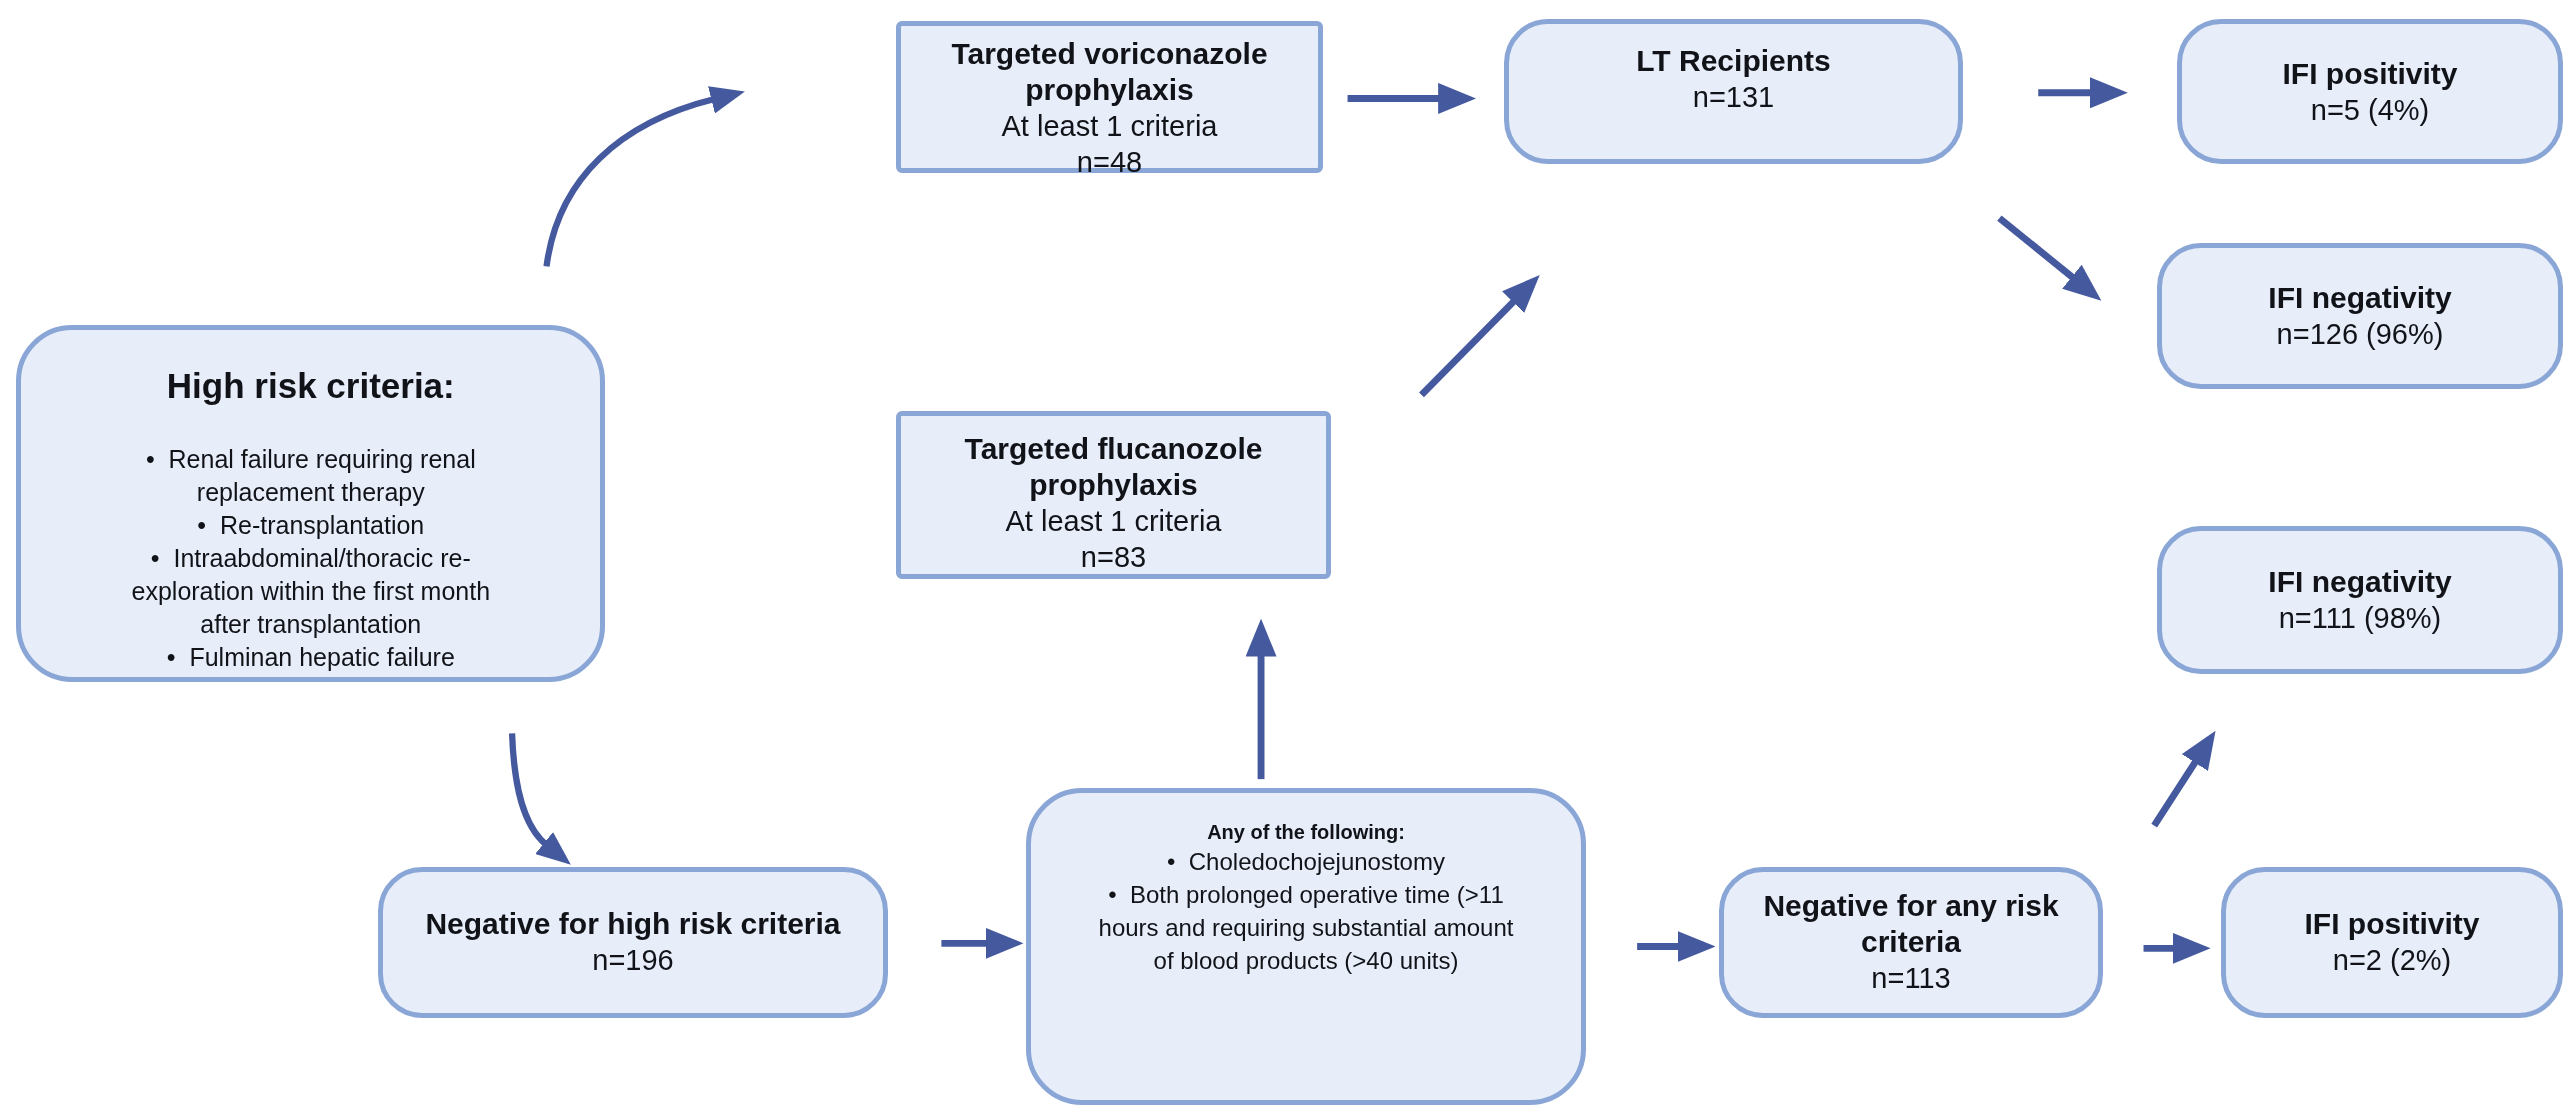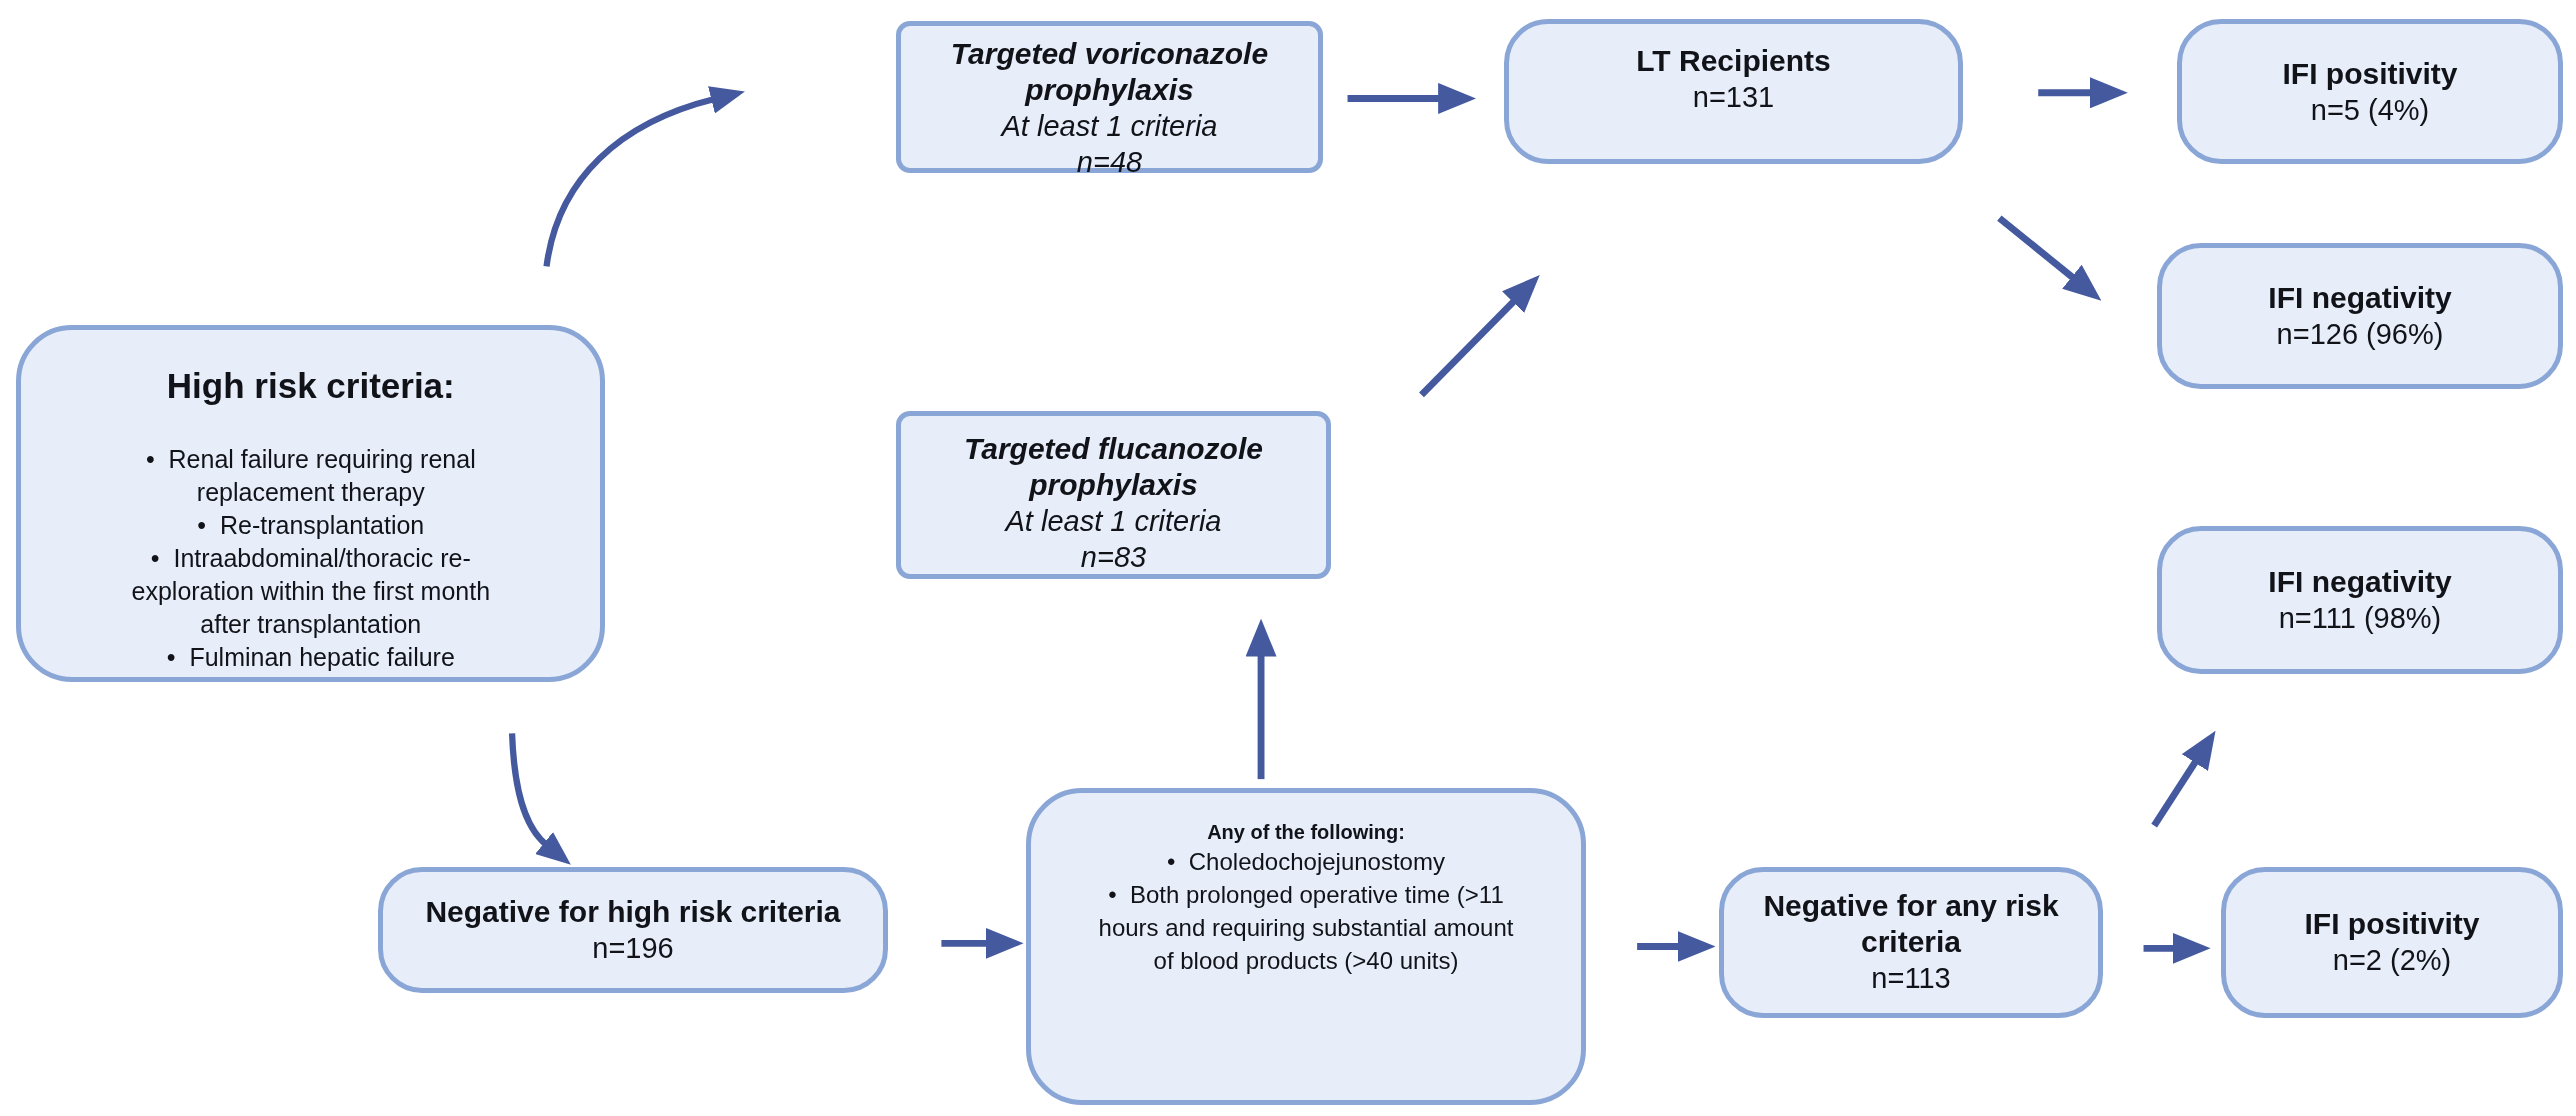--- a/index.html
+++ b/index.html
@@ -19,21 +19,21 @@
     background:var(--box-fill);
     border:5px solid var(--box-border);
     display:flex;
     flex-direction:column;
     align-items:center;
     text-align:center;
   }
   .node .title{font-weight:bold;font-size:30px;line-height:1.2;}
   .node .subtitle,.node .count{font-size:29px;line-height:1.25;}
   .v-center{justify-content:center;}
-  .r55{border-radius:14px;font-style:italic;}
+  .r55{border-radius:6px;}
   .r70{border-radius:44px;}
   .r90{border-radius:56px;}
   
   .node .heading{font-weight:bold;}
   .node ul{list-style:none;margin:0;padding:0;}
   .node li::before{content:"\2022\00a0\00a0";}
   #high-risk-box .heading{font-size:35px;line-height:1.2;}
   #high-risk-box ul{margin-top:36px;width:414px;font-size:25px;line-height:1.32;}
   #any-following-box .heading{font-size:20px;line-height:1.3;}
   #any-following-box ul{width:439px;font-size:24px;line-height:1.38;}
@@ -113,21 +113,21 @@
     <div class="title">Targeted flucanozole prophylaxis</div>
     <div class="subtitle">At least 1 criteria</div>
     <div class="count">n=83</div>
   </div>
 
   <div class="node r70 v-center" id="ifi-neg-flu-box" style="left:2157px;top:526px;width:406px;height:148px;padding:0 12.5px;">
     <div class="title">IFI negativity</div>
     <div class="count">n=111 (98%)</div>
   </div>
 
-  <div class="node r70 v-center" id="neg-high-risk-box" style="left:378px;top:867px;width:510px;height:126px;padding:0 21px;">
+  <div class="node r70 v-center" id="neg-high-risk-box" style="left:378px;top:867px;width:510px;height:151px;padding:0 21px;">
     <div class="title">Negative for high risk criteria</div>
     <div class="count">n=196</div>
   </div>
 
   <div class="node r90" id="any-following-box" style="left:1026px;top:788px;width:560px;height:317px;padding:26px 25px 0 25px;">
     <div class="heading">Any of the following:</div>
     <ul>
       <li>Choledochojejunostomy</li>
       <li>Both prolonged operative time (&gt;11 hours and requiring substantial amount of blood products (&gt;40 units)</li>
     </ul>

